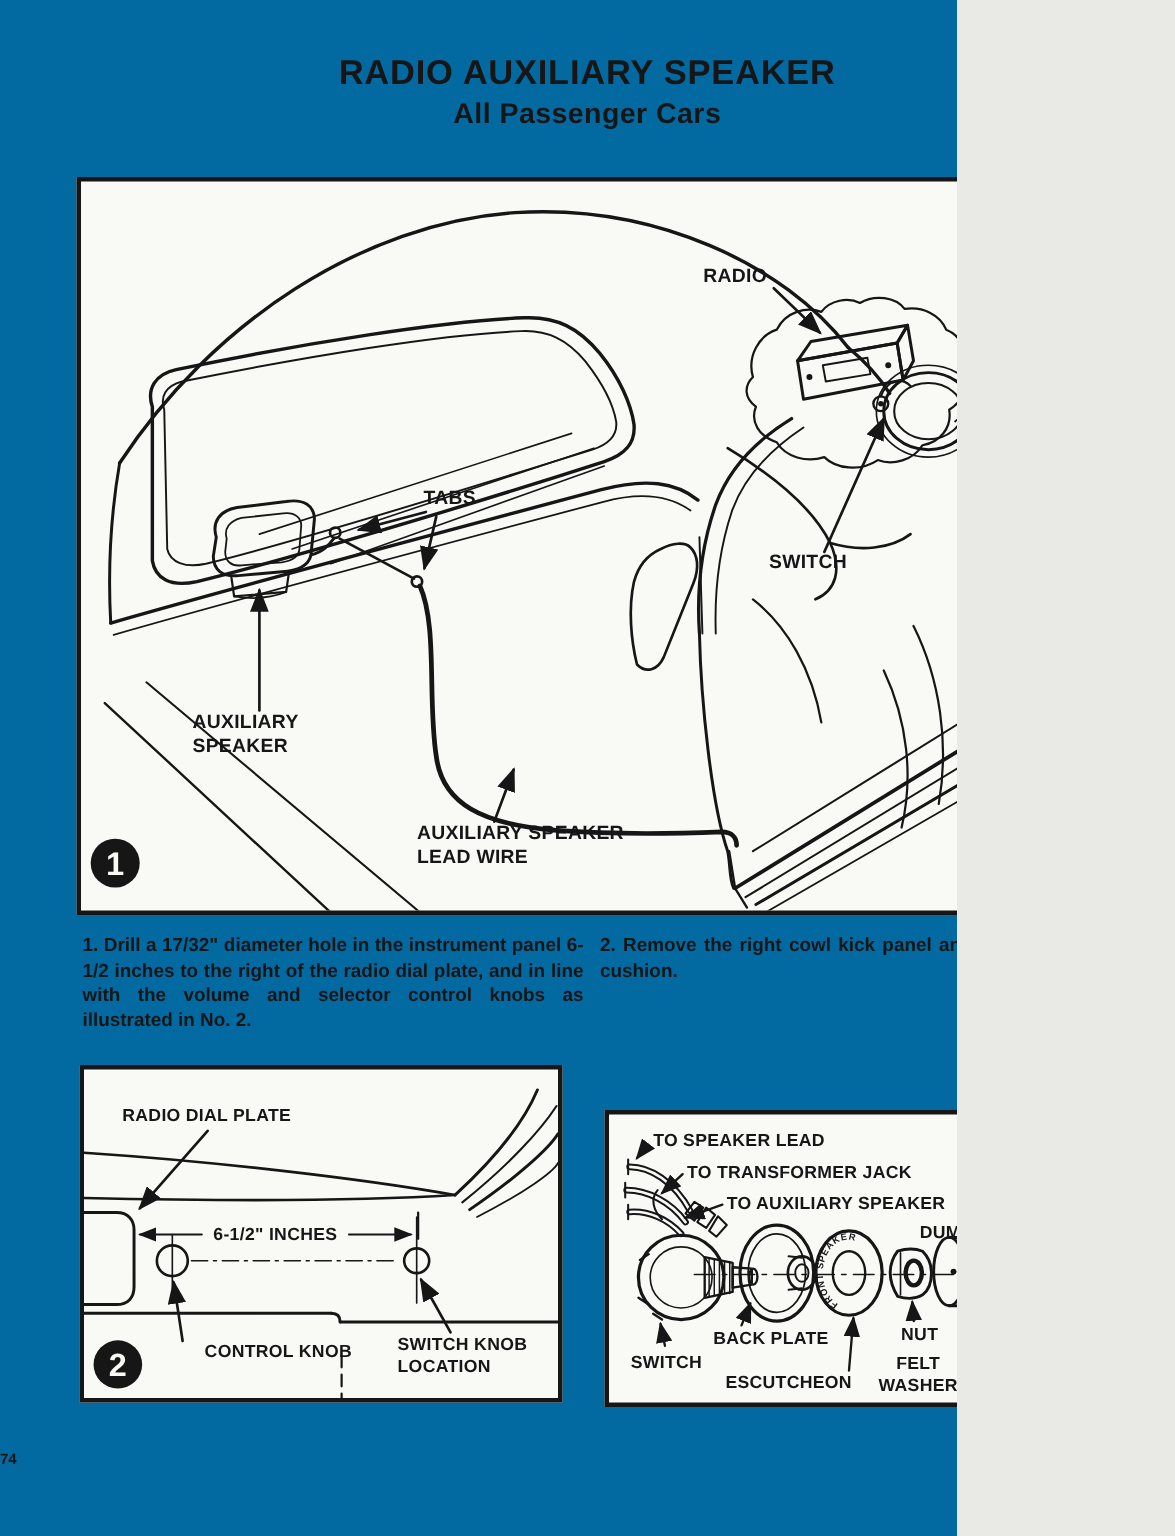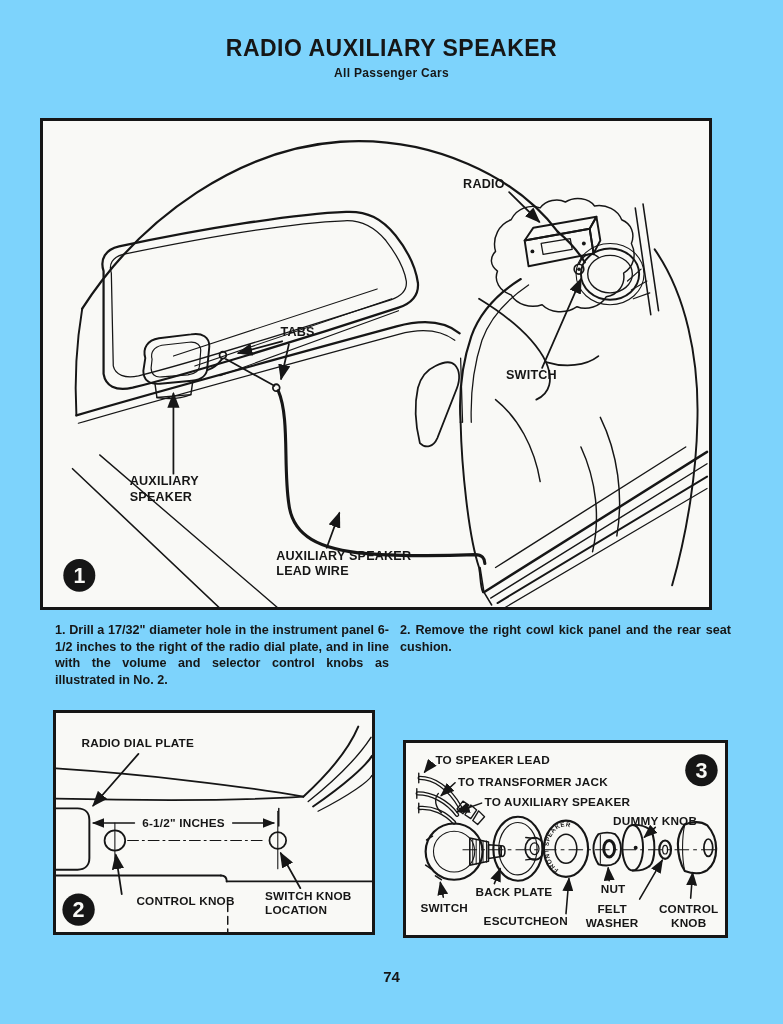--- a/index.html
+++ b/index.html
@@ -1,31 +1,31 @@
 <!DOCTYPE html>
 <html><head>
 <meta charset="utf-8">
 <style>
   html,body{margin:0;padding:0;}
   body{background:#e9e9e6;font-family:"Liberation Sans",sans-serif;}
-  .page{position:relative;width:783px;height:1024px;background:#7dd3fc;color:#161616;overflow:hidden;text-decoration:underline;}
+  .page{position:relative;width:638px;height:1024px;background:#0369a1;color:#161616;overflow:hidden;text-decoration:underline;}
   .titleblock{position:absolute;left:0;top:36px;width:783px;text-align:center;}
   .title-line{font-size:23px;font-weight:bold;letter-spacing:.5px;line-height:25px;}
-  .subtitle{font-size:12px;font-weight:bold;margin-top:5px;letter-spacing:.3px;}
+  .subtitle{font-size:19px;font-weight:bold;margin-top:5px;letter-spacing:.3px;}
   .fig{position:absolute;border:3px solid #161616;box-sizing:border-box;background:#f9f9f6;}
   .fig svg{display:block;width:100%;height:100%;}
-  #fig1{left:40px;top:118px;width:672px;height:492px;padding-left:14px;}
+  #fig1{left:51px;top:118px;width:672px;height:492px;}
   #fig2{left:53px;top:710px;width:322px;height:225px;}
   #fig3{left:403px;top:740px;width:325px;height:198px;}
   .col{position:absolute;font-size:12.6px;font-weight:bold;line-height:16.6px;text-align:justify;letter-spacing:0;}
   #col-left{left:55px;top:622px;width:334px;}
   #col-right{left:400px;top:622px;width:331px;}
   #col-right p{margin:0 0 14px 0;}
   .col p{margin:0;}
-  .page-number{position:absolute;left:0;top:968px;width:783px;text-align:center;font-size:15px;font-weight:bold;}
+  .page-number{position:absolute;left:0;top:968px;width:783px;text-align:left;font-size:10px;font-weight:bold;}
   
   .ink{stroke:#161616;fill:none;stroke-linecap:round;stroke-linejoin:round;}
   text.lbl{font-family:"Liberation Sans",sans-serif;font-weight:bold;fill:#161616;}
   .f13{font-size:13px;letter-spacing:.2px;}
   .f12{font-size:12px;letter-spacing:.2px;}
   .ring{font-size:6.3px;letter-spacing:.6px;}
   .badge-num{font-family:"Liberation Sans",sans-serif;font-weight:bold;font-size:22px;fill:#f9f9f6;}
 </style>
 </head>
 <body>

